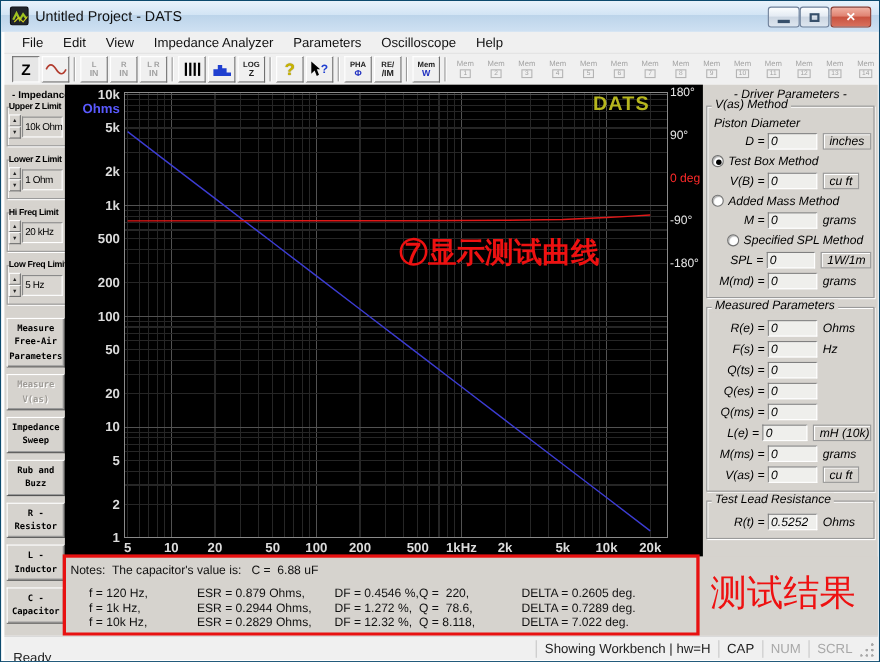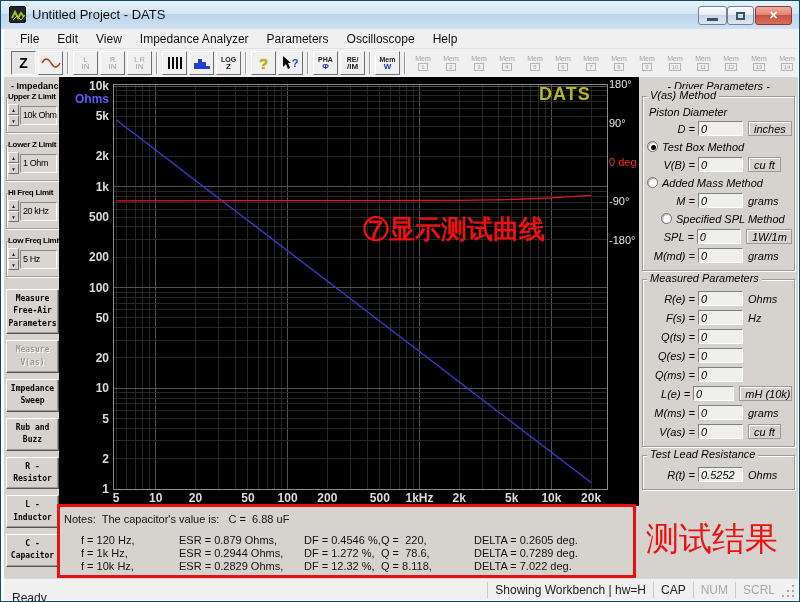--- a/index.html
+++ b/index.html
@@ -20,21 +20,21 @@
   #menubar{position:absolute;left:3px;top:28px;width:794px;height:20px;background:#f0f0f0;display:flex;align-items:center;padding-left:8px;gap:2px;border-bottom:1px solid #e2e2e2;}
   .menu-item{font-size:12px;color:#111;padding:2px 8px;}
   #toolbar{position:absolute;left:3px;top:48px;width:794px;height:28px;background:#f0f0f0;display:flex;align-items:center;padding-left:6px;overflow:hidden;}
   .tb{width:25px;height:24px;margin:0 1px;background:#f0f0f0;border:1px solid #f0f0f0;
       display:flex;flex-direction:column;align-items:center;justify-content:center;line-height:1;flex:0 0 auto;}
   .tb.raised{border-top:1px solid #fff;border-left:1px solid #fff;border-right:1px solid #707070;border-bottom:1px solid #707070;}
   .tb.pressed{border-top:1px solid #707070;border-left:1px solid #707070;border-right:1px solid #fff;border-bottom:1px solid #fff;background:#e6e6e6;}
   .tb .big{font-size:14px;font-weight:bold;color:#000;}
   .tb .l1{font-size:7px;font-weight:bold;color:#222;}
   .tb .l2{font-size:8px;font-weight:bold;color:#222;}
-  .tb.disabled .l1,.tb.disabled .l2{color:#a0a0a0;font-weight:normal;}
+  .tb.disabled .l1,.tb.disabled .l2{color:#a0a0a0;font-weight:bold;}
   .tb .blue{color:#2030c0;}
   .tb .gold{font-size:15px;font-weight:bold;color:#c8b400;text-shadow:0 0 1px #807000;}
   .tbsep{width:2px;height:22px;margin:0 3px;border-left:1px solid #9a9a9a;border-right:1px solid #fff;flex:0 0 auto;}
   .memb{width:26px;height:24px;margin:0 1px;display:flex;flex-direction:column;align-items:center;justify-content:center;line-height:1;flex:0 0 auto;}
   .memb .ml{font-size:7px;color:#a2a2a2;}
   .memb .mn{font-size:6px;color:#a2a2a2;border:1px solid #b4b4b4;padding:0 2px;margin-top:1px;}
   
   #client{position:absolute;left:3px;top:76px;width:794px;height:501px;background:#d6d3ce;}
   #leftpanel{position:absolute;left:0;top:0;width:71px;height:501px;padding:3px 1px 0 2px;}
   .side-title{font-size:9px;font-weight:bold;text-align:center;margin:1px 0 6px 0;}

